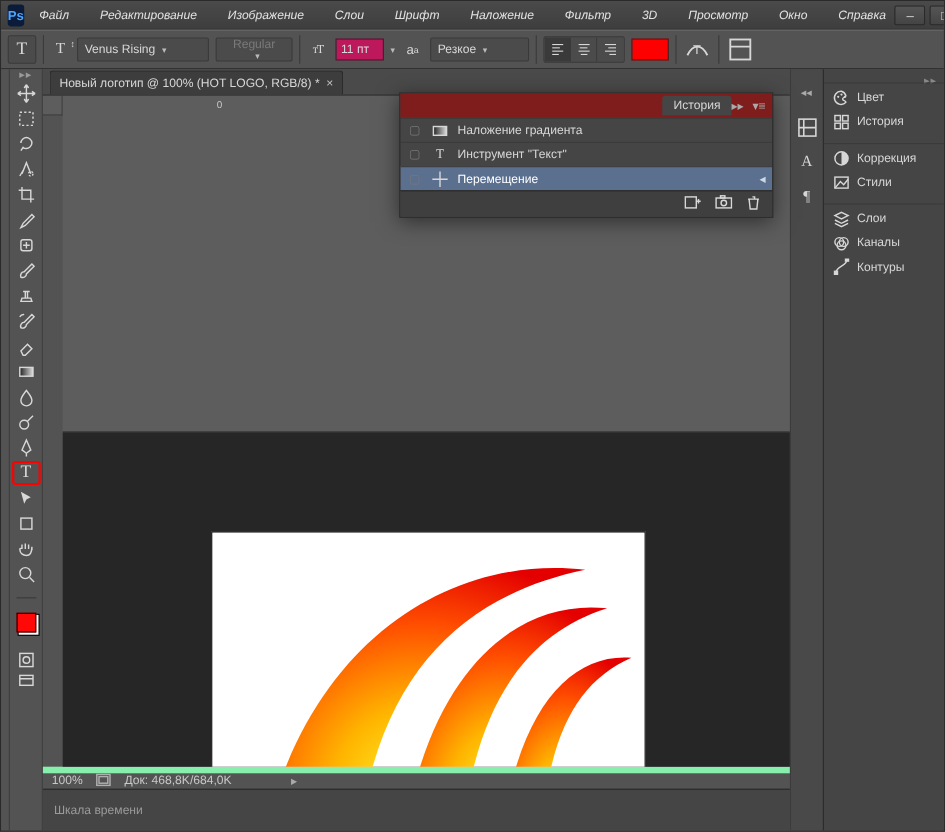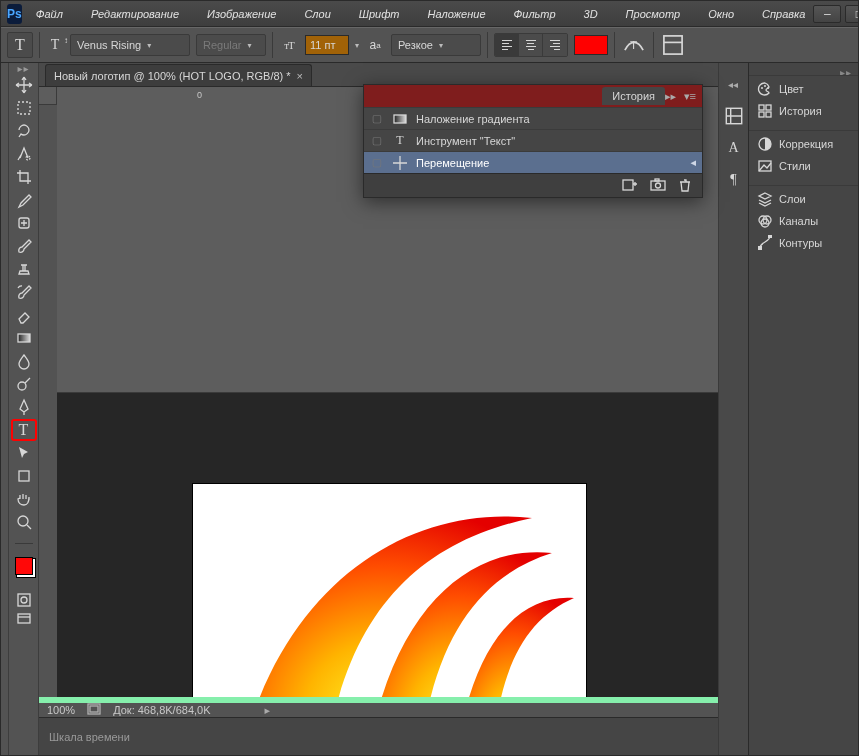--- a/index.html
+++ b/index.html
@@ -19,23 +19,23 @@
   .menubar span { padding:3px 8px; color:#e2e2e2; white-space:nowrap; }
 
   
   .opts { height:36px; background:#535353; border-top:1px solid #676767; border-bottom:1px solid #2a2a2a; display:flex; align-items:center; padding:0 6px; gap:6px; }
   .tool-chip { width:26px; height:26px; border:1px solid #3a3a3a; background:#4b4b4b; display:flex; align-items:center; justify-content:center; font-family:Georgia,serif; font-size:16px; color:#d7d7d7; border-radius:2px; }
   .opt-sep { width:1px; height:26px; background:#3a3a3a; }
   .orient-icon { width:18px; height:18px; display:flex; align-items:center; justify-content:center; font-family:Georgia,serif; font-size:14px; color:#d7d7d7; position:relative; }
   .orient-icon .arrow { position:absolute; font-size:8px; right:-4px; top:0; }
   .dd { height:22px; background:#4b4b4b; border:1px solid #3a3a3a; display:flex; align-items:center; padding:0 6px; color:#d7d7d7; border-radius:2px; }
   .dd .chev { margin-left:6px; font-size:8px; color:#bbb; }
-  .dd.disabled { color:#7a7a7a; }
+  .dd.disabled { color:#7a7a7a;flex-direction:column; }
   .tt-icon { width:20px; height:20px; display:flex; align-items:center; justify-content:center; }
-  .input-sm { width:44px; height:20px; background:#a16207; border:1px solid #2a2a2a; color:#d7d7d7; padding:0 4px; font-size:11px; }
+  .input-sm { width:44px; height:20px; background:#be185d; border:1px solid #2a2a2a; color:#d7d7d7; padding:0 4px; font-size:11px; }
   .align-group { display:flex; border:1px solid #3a3a3a; border-radius:2px; overflow:hidden; }
   .align-btn { width:24px; height:22px; background:#4b4b4b; display:flex; align-items:center; justify-content:center; border-right:1px solid #3a3a3a; }
   .align-btn:last-child { border-right:none; }
   .align-btn.active { background:#3a3a3a; }
   .swatch { width:34px; height:20px; border:1px solid #2a2a2a; }
   .warp-icon { width:26px; height:22px; display:flex; align-items:center; justify-content:center; color:#d7d7d7; font-size:14px;}
   .panels-icon { width:26px; height:22px; display:flex; align-items:center; justify-content:center; color:#d7d7d7;}
 
   
   .main { flex:1; display:flex; min-height:0; }

